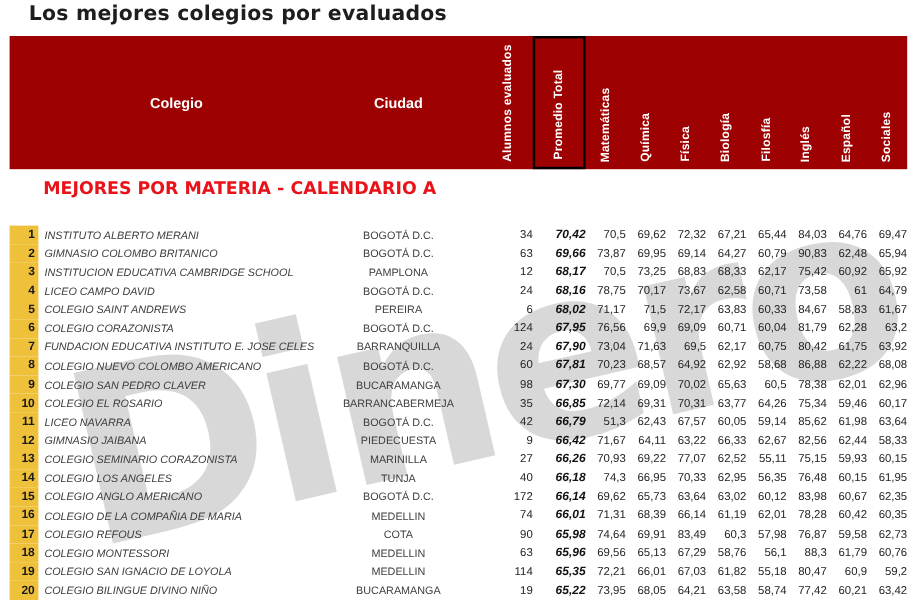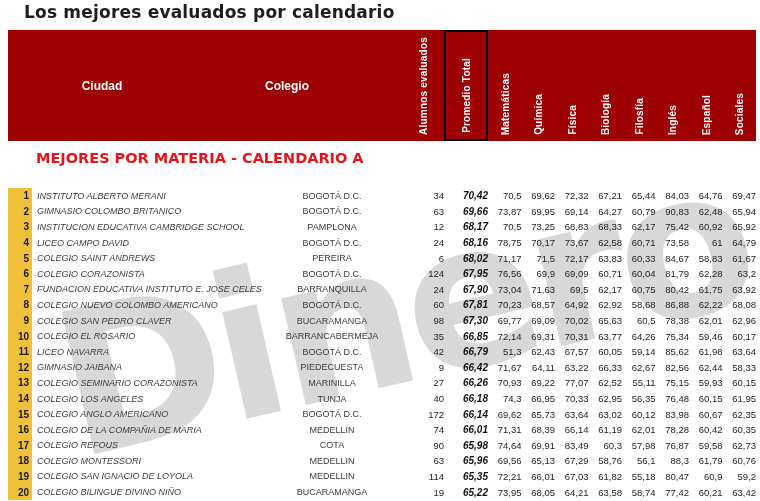--- a/index.html
+++ b/index.html
@@ -58,29 +58,29 @@
     white-space:nowrap; overflow:hidden;font-style:italic;
   }
   .city { flex:0 0 140px; text-align:center; font-size:9px; color:#3d3d3d; white-space:nowrap; }
   .val  { flex:0 0 33.5px; text-align:right; font-size:9.5px; color:#1f1f1f; }
   .val.alumnos  { flex:0 0 42px; }
   .val.promedio { flex:0 0 44px; font-weight:bold; font-size:10px; color:#111;font-style:italic; }
 </style>
 </head>
 <body>
 
-<h1 class="page-title">Los mejores evaluados por calendario</h1>
+<h1 class="page-title">Los mejores colegios por evaluados</h1>
 
 <div class="band">
   <div class="hc hc-rank"></div>
+  <div class="hc hc-colegio">
+    <span class="hlabel">Colegio</span>
+  </div>
   <div class="hc hc-ciudad">
     <span class="hlabel">Ciudad</span>
-  </div>
-  <div class="hc hc-colegio">
-    <span class="hlabel">Colegio</span>
   </div>
   <div class="hc hc-alumnos">
     <span class="vlabel">Alumnos evaluados</span>
   </div>
   <div class="hc hc-promedio">
     <span class="vlabel">Promedio Total</span>
   </div>
   <div class="hc hc-num">
     <span class="vlabel">Matemáticas</span>
   </div>

